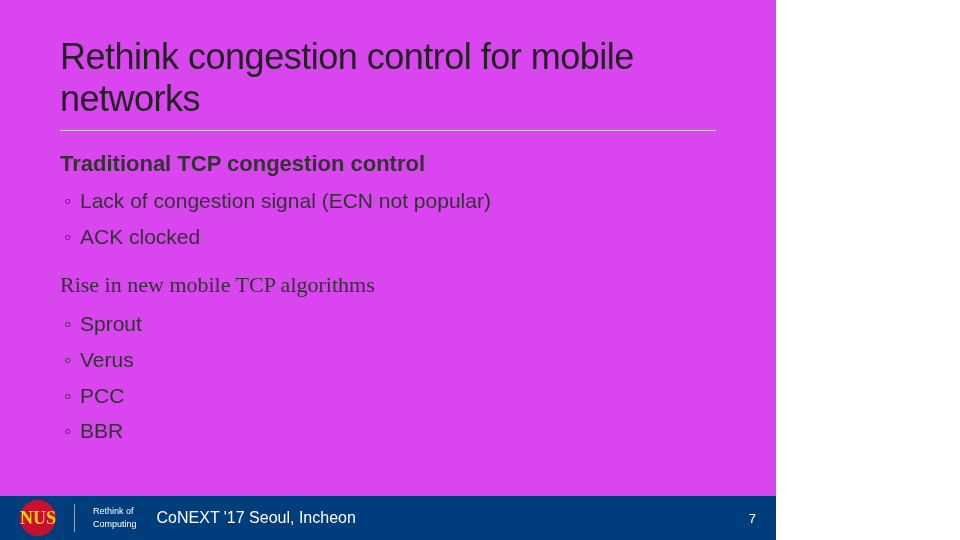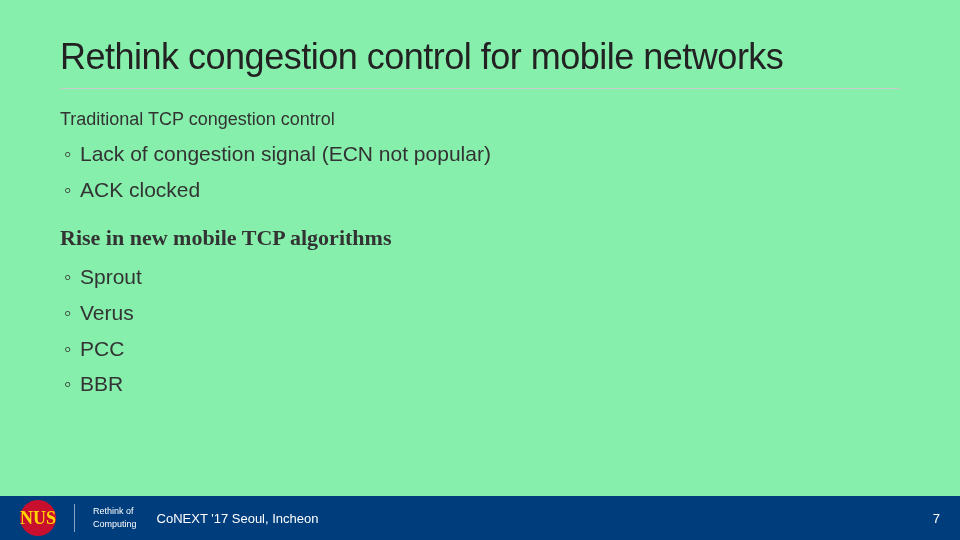--- a/index.html
+++ b/index.html
@@ -6,23 +6,23 @@
 
     body {
       width: 960px;
       height: 540px;
       background: #ffffff;
       font-family: 'Georgia', 'Times New Roman', serif;
       overflow: hidden;
     }
 
     .slide {
-      width: 960px;
+      width: 776px;
       height: 540px;
-      background: #86efac;
+      background: #d946ef;
       display: flex;
       flex-direction: column;
     }
 
     .slide-content {
       flex: 1;
       padding: 36px 60px 20px 60px;
     }
 
     .slide-title {
@@ -35,22 +35,22 @@
     }
 
     .divider {
       border: none;
       border-top: 1px solid #cccccc;
       margin-bottom: 20px;
     }
 
     .section-heading {
       font-family: 'Arial', 'Helvetica', sans-serif;
-      font-size: 18px;
-      font-weight: 400;
+      font-size: 22px;
+      font-weight: 700;
       color: #333333;
       margin-bottom: 6px;
       margin-top: 4px;
     }
 
     .bullet-list {
       list-style: none;
       margin-bottom: 18px;
       padding-left: 4px;
     }
@@ -67,21 +67,21 @@
     .bullet-list li::before {
       content: '◦';
       position: absolute;
       left: 0;
       color: #333333;
     }
 
     .rise-heading {
       font-family: 'Georgia', serif;
       font-size: 22px;
-      font-weight: 700;
+      font-weight: 400;
       color: #333333;
       margin-bottom: 8px;
       margin-top: 10px;
     }
 
     .footer {
       height: 44px;
       background: #003d7c;
       display: flex;
       align-items: center;
@@ -106,21 +106,21 @@
       color: #ffffff;
       font-family: 'Arial', sans-serif;
       font-size: 9px;
       line-height: 1.4;
     }
 
     .footer-conference {
       margin-left: 20px;
       color: #ffffff;
       font-family: 'Arial', sans-serif;
-      font-size: 13px;
+      font-size: 16px;
       text-align: center;
     }
 
     .footer-page {
       margin-left: auto;
       color: #ffffff;
       font-family: 'Arial', sans-serif;
       font-size: 13px;
     }
 

